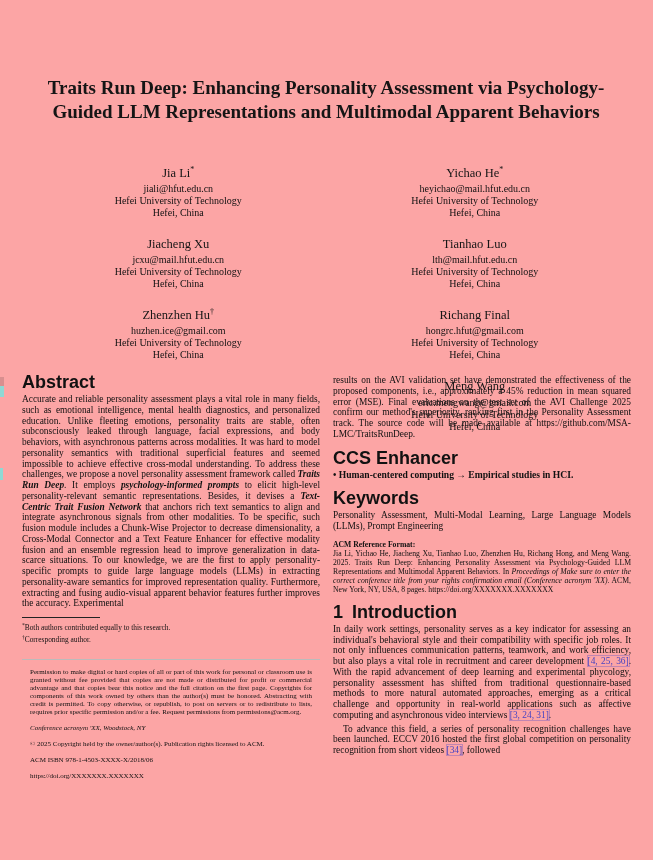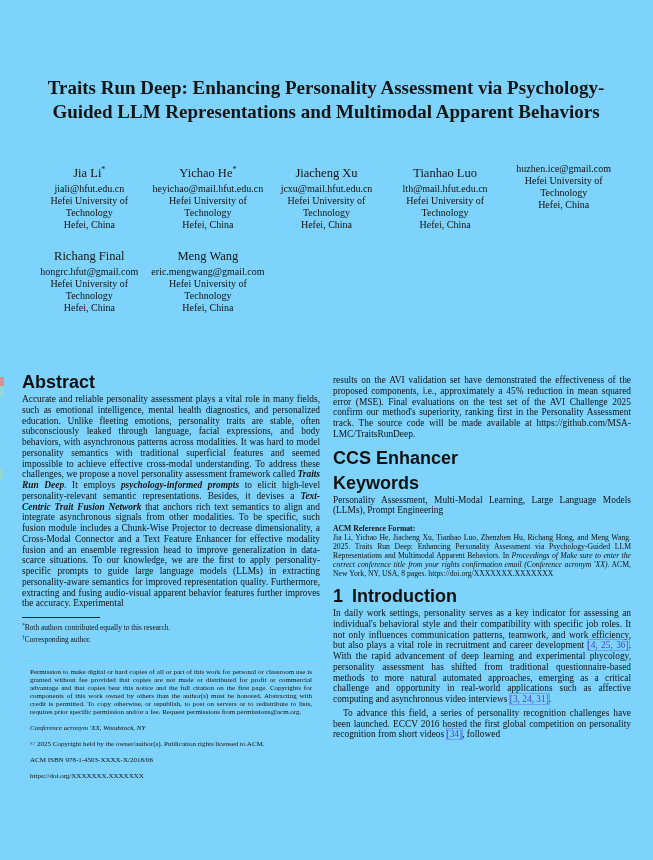--- a/index.html
+++ b/index.html
@@ -1,31 +1,31 @@
 <!DOCTYPE html>
 <html style="--citation: #4643c4; --citation-box: rgba(80,75,200,0.35); --artifact-red: #d98f8f; --artifact-teal: #8fd8d4;"><head>
 <meta charset="utf-8">
 <style>
   html,body{margin:0;padding:0;background:#e9e9e9;}
   .page{
     position:relative;width:653px;height:860px;margin:0 auto;
-    background:#7dd3fc;overflow:hidden;color:#111;
+    background:#fca5a5;overflow:hidden;color:#111;
     font-family:"Liberation Serif",serif;
   }
   .artifact{position:absolute;left:0;}
   .a1{top:377px;width:4px;height:20px;background:linear-gradient(to bottom,var(--artifact-red) 0 45%,var(--artifact-teal) 45% 100%);}
   .a2{top:468px;width:3px;height:12px;background:var(--artifact-teal);}
   .title{
     position:absolute;top:76px;left:46px;width:560px;margin:0;
     font-family:"Liberation Serif",serif;font-size:19px;line-height:23.5px;
     font-weight:bold;text-align:center;color:#151515;
   }
   .authors{
     position:absolute;top:163px;left:30px;width:593px;
-    display:grid;grid-template-columns:1fr 1fr 1fr 1fr 1fr;row-gap:15px;
+    display:grid;grid-template-columns:1fr 1fr;row-gap:15px;
     text-align:center;
   }
   .author.solo{grid-column:2;}
   .a-name{font-size:12.5px;line-height:14px;margin-bottom:3px;color:#151515;}
   .a-name sup{font-size:8px;}
   .a-email,.a-affil,.a-city{font-size:10px;line-height:12px;}
   .col{position:absolute;top:375px;}
   .col.left{left:22px;width:298px;}
   .col.right{left:333px;width:298px;}
   h2{
@@ -79,20 +79,21 @@
       <div class="a-affil">Hefei University of Technology</div>
       <div class="a-city">Hefei, China</div>
     </div>
     <div class="author">
       <div class="a-name"><span>Tianhao Luo</span><sup></sup></div>
       <div class="a-email">lth@mail.hfut.edu.cn</div>
       <div class="a-affil">Hefei University of Technology</div>
       <div class="a-city">Hefei, China</div>
     </div>
     <div class="author">
+      <div class="a-name"><span>Zhenzhen Hu</span><sup>†</sup></div>
       <div class="a-email">huzhen.ice@gmail.com</div>
       <div class="a-affil">Hefei University of Technology</div>
       <div class="a-city">Hefei, China</div>
     </div>
     <div class="author">
       <div class="a-name"><span>Richang Final</span><sup></sup></div>
       <div class="a-email">hongrc.hfut@gmail.com</div>
       <div class="a-affil">Hefei University of Technology</div>
       <div class="a-city">Hefei, China</div>
     </div>
@@ -117,20 +118,21 @@
     <p class="perm it">Conference acronym 'XX, Woodstock, NY</p>
     <p class="perm">© 2025 Copyright held by the owner/author(s). Publication rights licensed to ACM.</p>
     <p class="perm">ACM ISBN 978-1-4503-XXXX-X/2018/06</p>
     <p class="perm">https://doi.org/XXXXXXX.XXXXXXX</p>
   </div>
 
   <div class="col right">
     <p class="body j">results on the AVI validation set have demonstrated the effectiveness of the proposed components, i.e., approximately a 45% reduction in mean squared error (MSE). Final evaluations on the test set of the AVI Challenge 2025 confirm our method's superiority, ranking first in the Personality Assessment track. The source code will be made available at https://github.com/MSA-LMC/TraitsRunDeep.</p>
 
     <h2>CCS Enhancer</h2>
+    <p class="body ccs-line b">• Human-centered computing → Empirical studies in HCI.</p>
 
     <h2>Keywords</h2>
     <p class="body j">Personality Assessment, Multi-Modal Learning, Large Language Models (LLMs), Prompt Engineering</p>
 
     <p class="ref"><span class="b">ACM Reference Format:</span><br><span>Jia Li, Yichao He, Jiacheng Xu, Tianhao Luo, Zhenzhen Hu, Richang Hong, and Meng Wang. 2025. Traits Run Deep: Enhancing Personality Assessment via Psychology-Guided LLM Representations and Multimodal Apparent Behaviors. In </span><span class="it">Proceedings of Make sure to enter the correct conference title from your rights confirmation email (Conference acronym 'XX)</span><span>. ACM, New York, NY, USA, 8 pages. https://doi.org/XXXXXXX.XXXXXXX</span></p>
 
     <h2><span class="hnum">1</span><span>Introduction</span></h2>
 
     <p class="body j"><span>In daily work settings, personality serves as a key indicator for assessing an individual's behavioral style and their compatibility with specific job roles. It not only influences communication patterns, teamwork, and work efficiency, but also plays a vital role in recruitment and career development </span><span class="cite">[4, 25, 36]</span><span>. With the rapid advancement of deep learning and experimental phycology, personality assessment has shifted from traditional questionnaire-based methods to more natural automated approaches, emerging as a critical challenge and opportunity in real-world applications such as affective computing and asynchronous video interviews </span><span class="cite">[3, 24, 31]</span><span>.</span></p>
 

